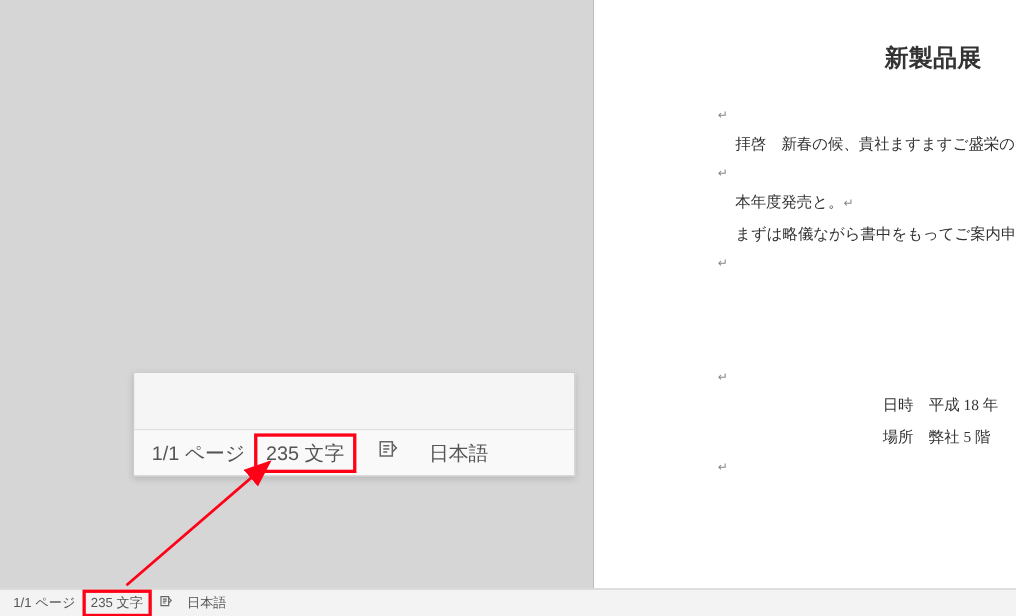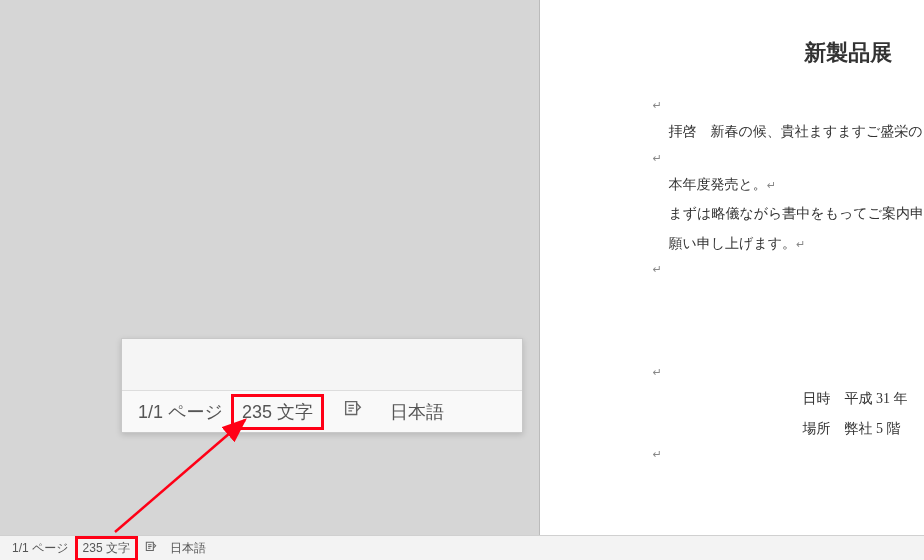--- a/index.html
+++ b/index.html
@@ -175,25 +175,24 @@
 
   </div>
 
   <div class="right-panel">
     <div class="doc-title">新製品展</div>
     <div class="empty-return">↵</div>
     <div class="doc-para"><span>拝啓　新春の候、貴社ますますご盛栄の</span></div>
     <div class="empty-return">↵</div>
     <div class="doc-para"><span>本年度発売と。</span><span class="return-mark">↵</span></div>
     <div class="doc-para"><span>まずは略儀ながら書中をもってご案内申</span></div>
-    <div class="doc-para"><span>願い申し上げます。</span><span class="return-mark">↵</span></div>
     <div class="empty-return">↵</div>
     <div style="height:80px;"></div>
     <div class="empty-return">↵</div>
-    <div class="doc-para indent-more"><span>日時　平成 31 年</span></div>
+    <div class="doc-para indent-more"><span>日時　平成 18 年</span></div>
     <div class="doc-para indent-more"><span>場所　弊社 5 階</span></div>
     <div class="empty-return">↵</div>
   </div>
 
 </div>
 
 <div class="status-bar">
   <span class="status-section">1/1 ページ</span>
   <span class="highlight-box-small">
     <span>235 文字</span>

